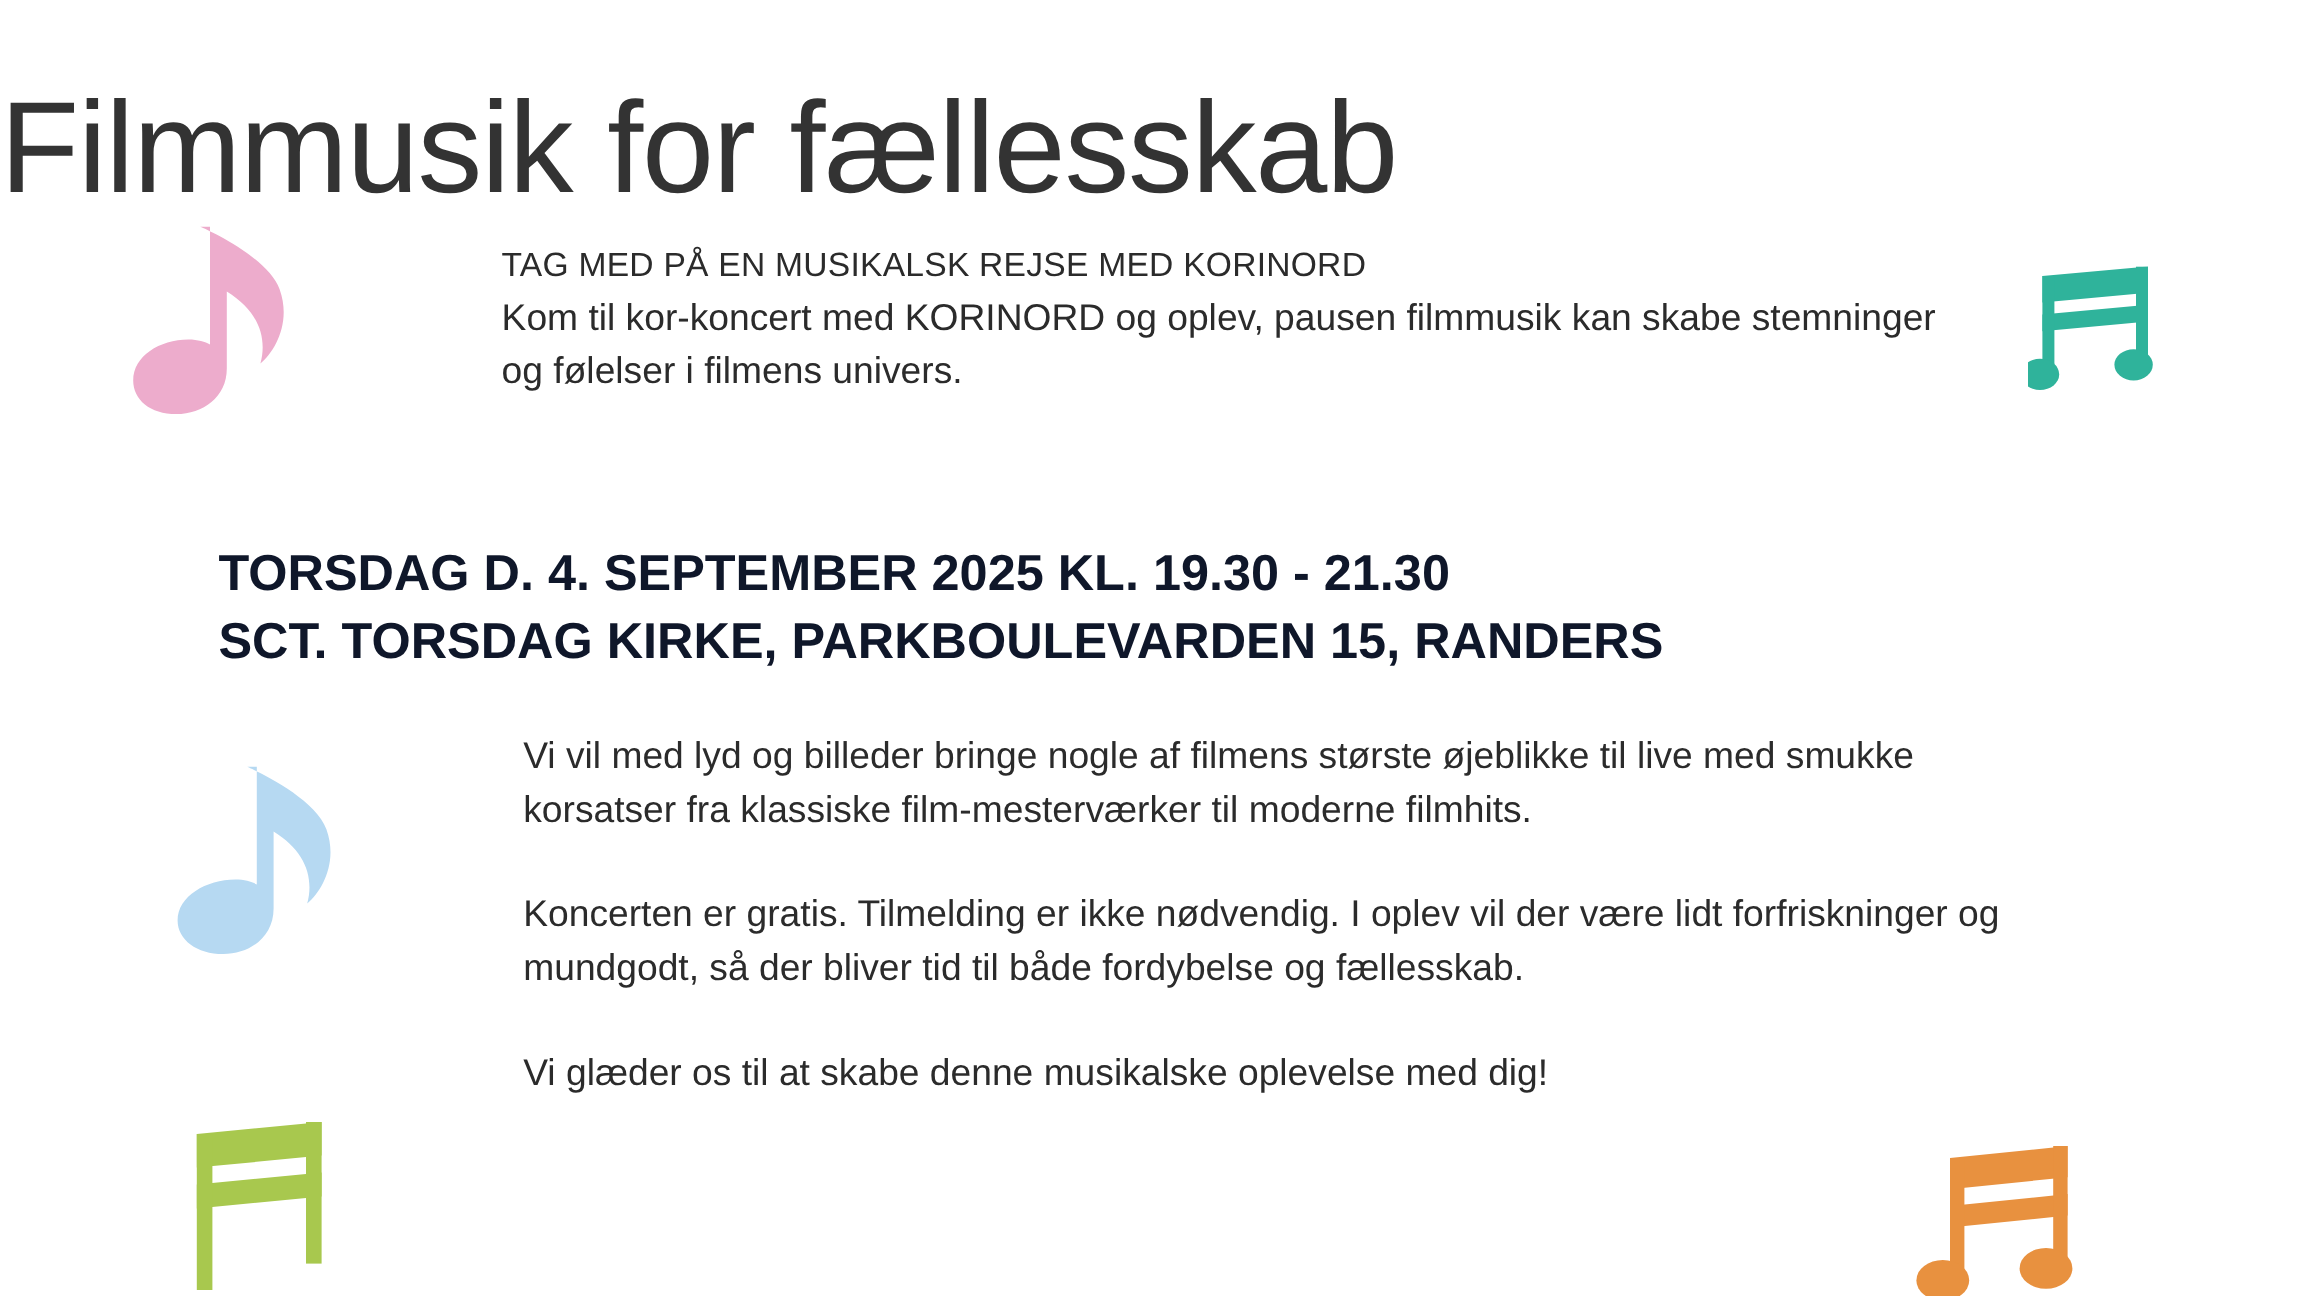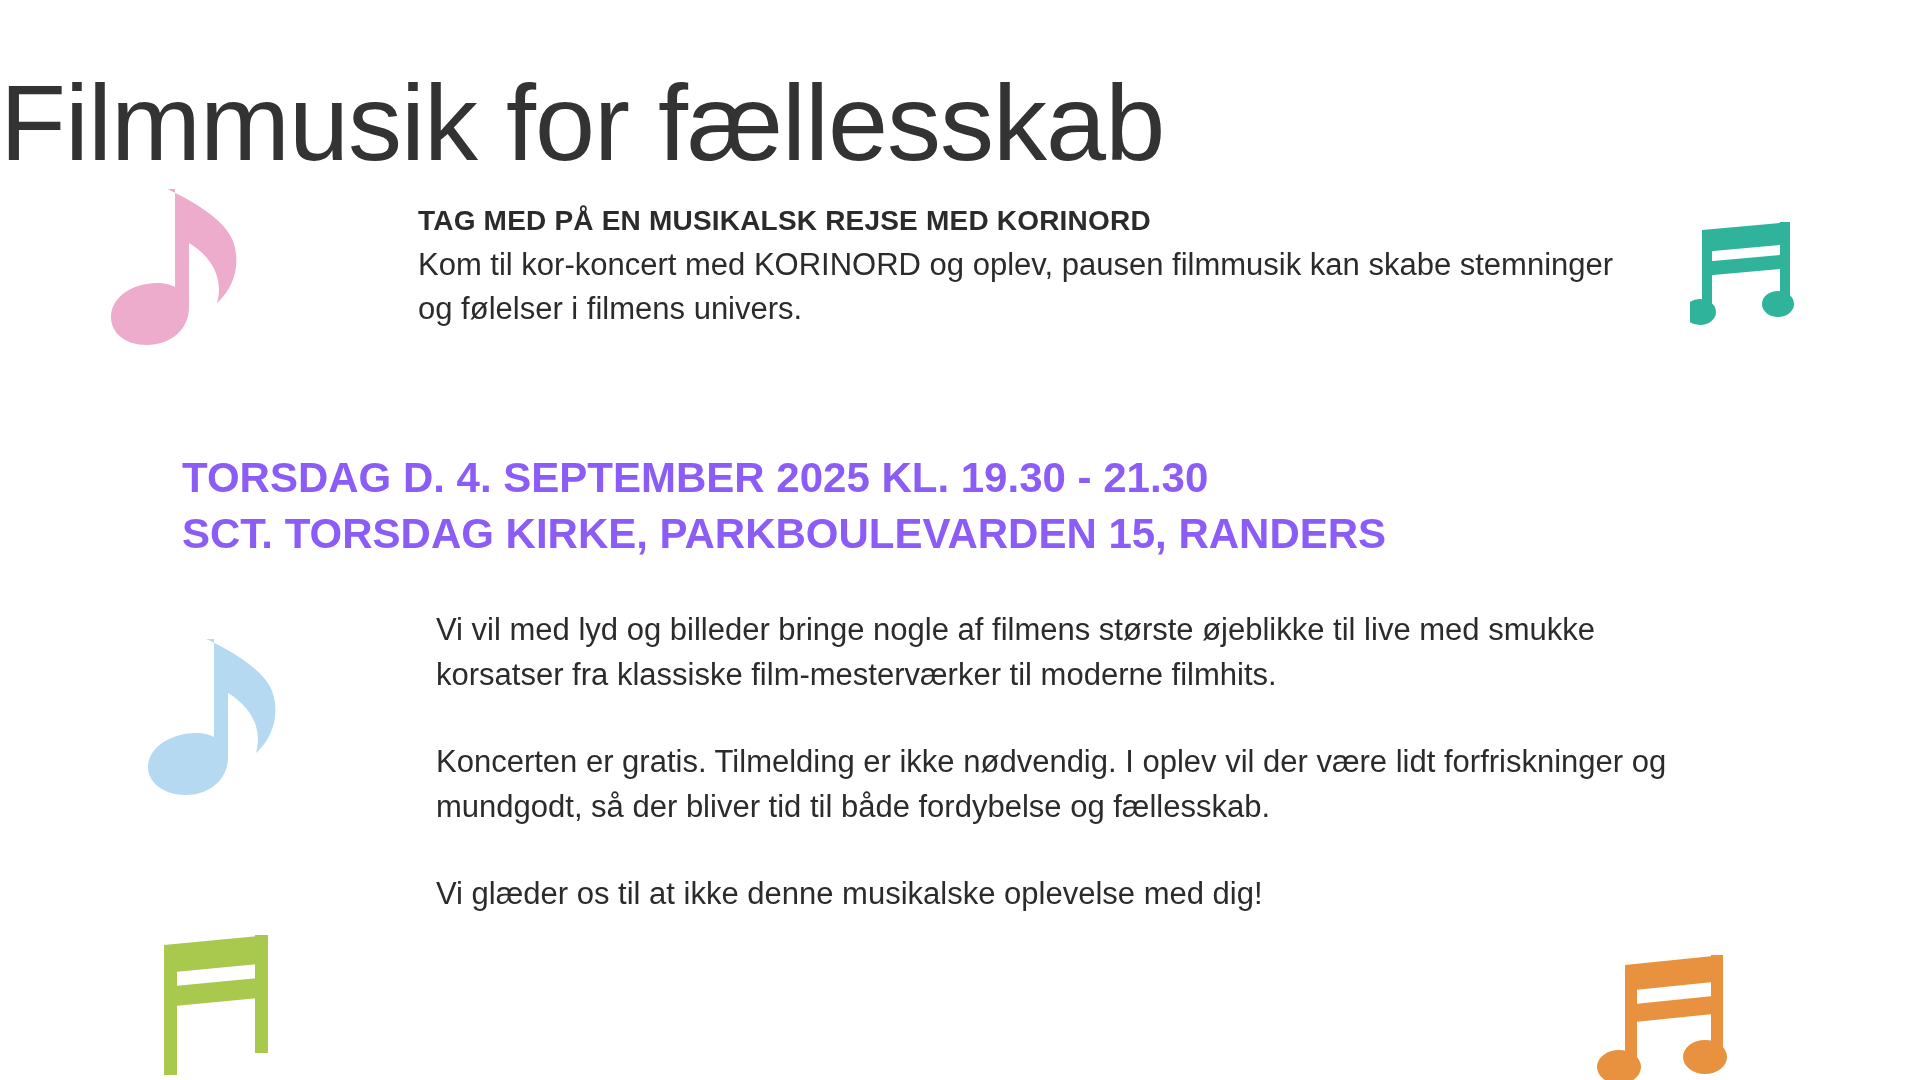--- a/index.html
+++ b/index.html
@@ -39,21 +39,21 @@
 
   
   .intro {
     position: absolute;
     left: 418px;
     top: 205px;
     width: 1250px;
   }
   .intro-head {
     font-size: 28px;
-    font-weight: 700;
+    font-weight: 400;
     letter-spacing: 0.2px;
     color: #2b2b2b;
     margin: 0 0 6px 0;
   }
   .intro-body {
     font-size: 31px;
     line-height: 1.42;
     color: #2b2b2b;
     margin: 0;
     max-width: 1230px;
@@ -63,21 +63,21 @@
   .details {
     position: absolute;
     left: 182px;
     top: 450px;
     width: 1700px;
   }
   .details-line {
     font-size: 42px;
     font-weight: 700;
     line-height: 1.33;
-    color: #8b5cf6;
+    color: #0f172a;
     white-space: nowrap;
   }
 
   
   .body-text {
     position: absolute;
     left: 418px;
     top: 608px;
     width: 1270px;
     margin-left: 18px;
@@ -160,16 +160,16 @@
   </div>
 
   <div class="details">
     <div class="details-line">TORSDAG D. 4. SEPTEMBER 2025 KL. 19.30 - 21.30</div>
     <div class="details-line">SCT. TORSDAG KIRKE, PARKBOULEVARDEN 15,  RANDERS</div>
   </div>
 
   <div class="body-text">
     <p>Vi vil med lyd og billeder bringe nogle af  filmens største øjeblikke til live med smukke korsatser fra klassiske film-mesterværker til moderne filmhits.</p>
     <p>Koncerten er gratis. Tilmelding er ikke nødvendig. I oplev vil der være lidt forfriskninger og mundgodt, så der bliver tid til både fordybelse og fællesskab.</p>
-    <p>Vi glæder os til at ikke denne musikalske oplevelse med dig!</p>
+    <p>Vi glæder os til at skabe denne musikalske oplevelse med dig!</p>
   </div>
 
 </div>
 
 </body></html>

